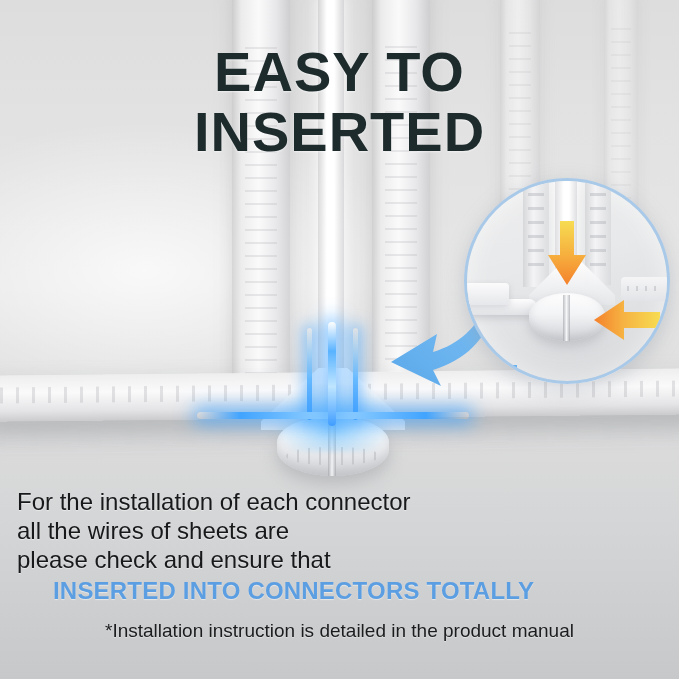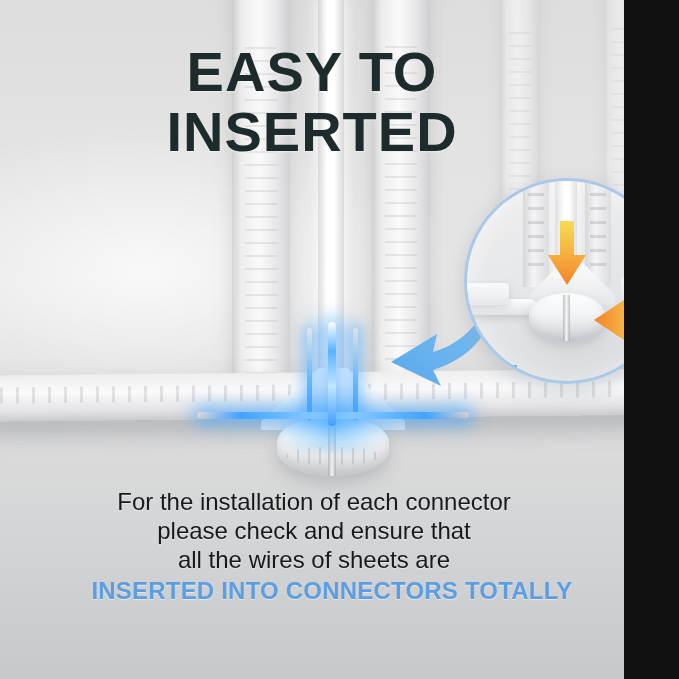--- a/index.html
+++ b/index.html
@@ -1,17 +1,17 @@
 <!DOCTYPE html>
 <html><head>
 <meta charset="utf-8">
 <style>
   html,body{margin:0;padding:0;background:#111;}
   #stage{
-    position:relative;width:624px;height:679px;overflow:hidden;
+    position:relative;width:679px;height:679px;overflow:hidden;
     font-family:"Liberation Sans", sans-serif;
     background:linear-gradient(180deg,#dddddd 0%,#e2e2e2 18%,#e6e6e6 42%,#dedede 58%,#d4d5d6 78%,#c7c8c9 100%);
   }
 
   
   .scene{position:absolute;inset:0;}
 
   
   .vstrip{
     position:absolute;top:-10px;
@@ -205,21 +205,21 @@
   
   .headline{
     position:absolute;left:0;right:0;top:42px;text-align:center;
     color:#1d2b2c;font-weight:700;font-size:56px;line-height:60px;
     letter-spacing:1px;
     text-shadow:0 1px 2px rgba(255,255,255,.55);
   }
   .headline div{display:block;}
 
   .body-copy{
-    position:absolute;left:4px;right:0;top:487px;text-align:center;
+    position:absolute;left:17px;right:0;top:487px;text-align:left;
     color:#17191a;font-size:24px;line-height:29px;font-weight:400;
     text-shadow:0 1px 1px rgba(255,255,255,.5);
   }
   .emph{color:#5c9ee2;font-weight:700;letter-spacing:.2px;font-size:24px;line-height:34px;padding-left:36px;}
   .footnote{
     position:absolute;left:0;right:0;top:620px;text-align:center;
     color:#1a1c1d;font-size:19px;font-weight:400;
     text-shadow:0 1px 1px rgba(255,255,255,.45);
   }
 </style>
@@ -299,19 +299,20 @@
     </svg>
   </div>
 
   <div class="headline">
     <div>EASY TO</div>
     <div>INSERTED</div>
   </div>
 
   <div class="body-copy">
     <div>For the installation of each connector</div>
+    <div>all the wires of sheets are</div>
     <div>please check and ensure that</div>
-    <div>all the wires of sheets are</div>
     <div class="emph">INSERTED INTO CONNECTORS TOTALLY</div>
   </div>
 
+  <div class="footnote">*Installation instruction is detailed in the product manual</div>
 
 </div>
 
 </body></html>

